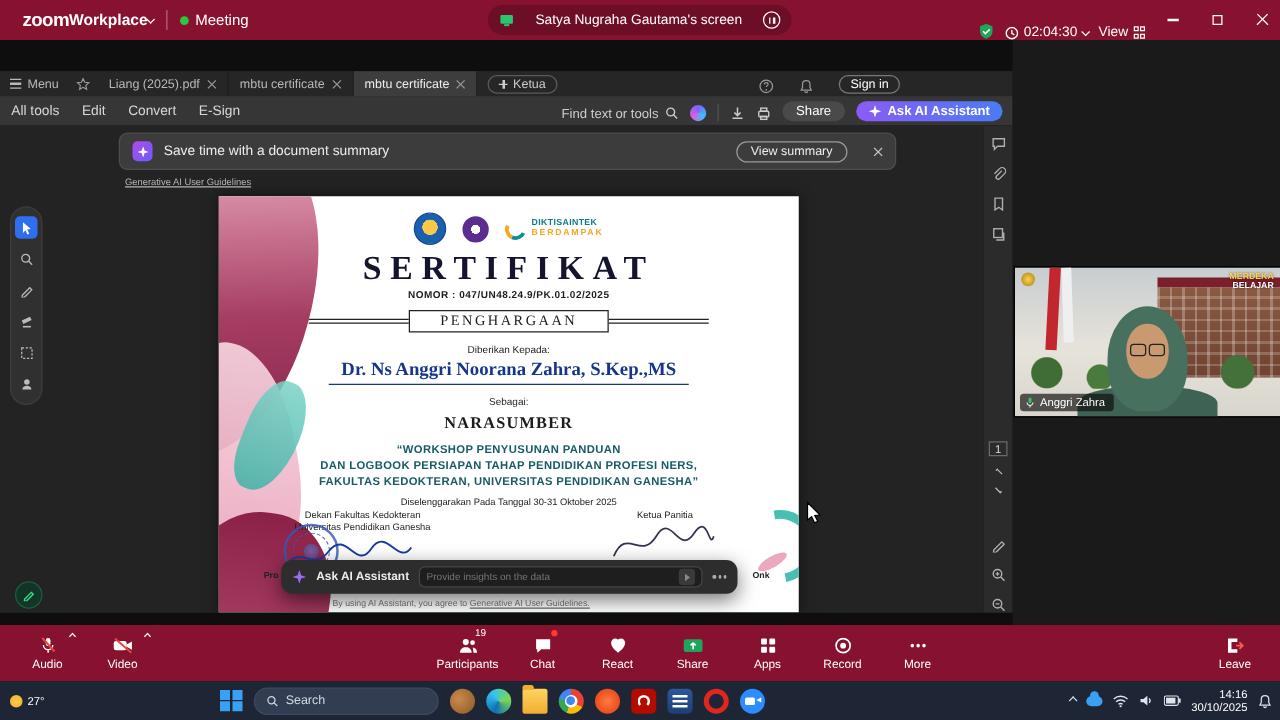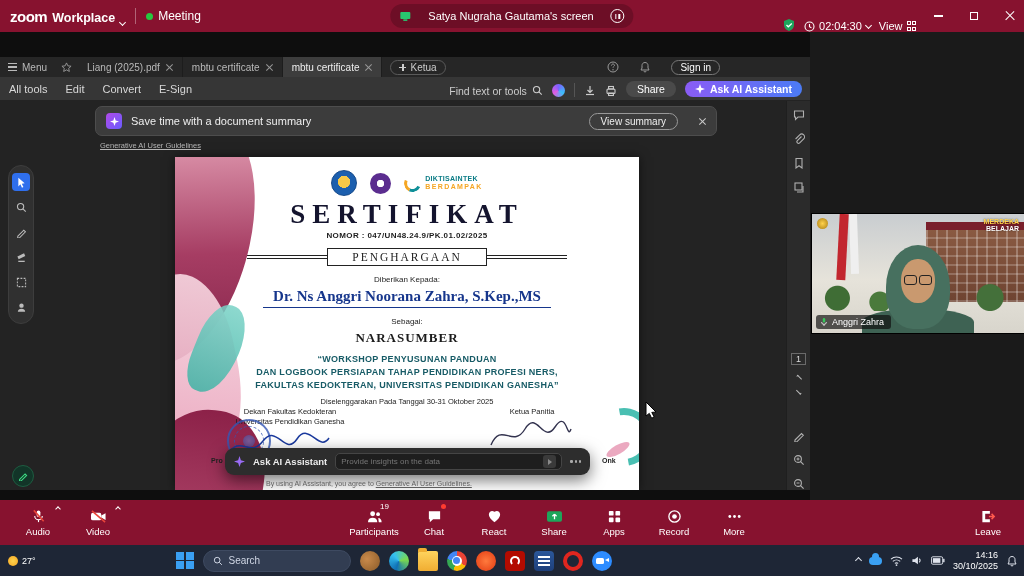--- a/index.html
+++ b/index.html
@@ -1,21 +1,21 @@
 <!DOCTYPE html>
 <html><head>
 <meta charset="utf-8">
 <style>
 *{margin:0;padding:0;box-sizing:border-box;font-family:"Liberation Sans",sans-serif}
 html,body{width:1024px;height:576px;background:#000;overflow:hidden}
 #screen{position:relative;width:1024px;height:576px;background:#141414;overflow:hidden}
 
 
 #topbar{position:absolute;left:0;top:0;width:1024px;height:32px;background:#87122f;color:#fff;display:flex;align-items:center;z-index:60}
-.tb-left{display:flex;align-items:flex-end;gap:5px;padding-left:10px}
+.tb-left{display:flex;align-items:center;padding-left:18px}
 .tb-logo{font-size:15px;font-weight:bold;letter-spacing:-.5px}
 .tb-prod{font-size:12.5px;font-weight:bold}
 .chev{display:inline-block;width:5px;height:5px;border-right:1.3px solid currentColor;border-bottom:1.3px solid currentColor}
 .chev.d{transform:rotate(45deg);margin-top:-2px}
 .tb-sep{width:1px;height:16px;background:rgba(255,255,255,.35);margin:0 10px}
 .green-dot{width:7px;height:7px;border-radius:50%;background:#27c93f}
 .tb-meeting{font-size:12px;margin-left:5px}
 .share-pill{position:absolute;left:50%;top:4px;transform:translateX(-50%);height:24px;background:#6d0e26;border-radius:13px;display:flex;align-items:center;gap:17px;padding:0 9px;font-size:11px;white-space:nowrap}
 .pause-btn{width:14px;height:14px;border:1.2px solid #fff;border-radius:50%;display:flex;align-items:center;justify-content:center;gap:2px}
 .pause-btn i{width:1.5px;height:5px;background:#fff}
@@ -42,21 +42,21 @@
 .hamb i{width:9px;height:1.2px;background:#b9b9b9}
 .tab{display:flex;align-items:center;gap:6px;height:100%;padding:0 9px;border-right:1px solid #1d1d1d;max-width:135px;white-space:nowrap;overflow:hidden}
 .tab.active{background:#3d3d3d;color:#eee}
 .xsm{position:relative;width:7px;height:7px;flex:0 0 auto}
 .xsm::before,.xsm::after{content:"";position:absolute;left:-1px;top:3px;width:9px;height:1px;background:#999}
 .xsm::before{transform:rotate(45deg)}.xsm::after{transform:rotate(-45deg)}
 .create-btn{display:flex;align-items:center;gap:4px;border:1px solid #5a5a5a;border-radius:9px;padding:1px 8px;margin-left:8px;color:#ccc}
 .plus{position:relative;width:7px;height:7px}
 .plus::before{content:"";position:absolute;left:0;top:3px;width:7px;height:1.2px;background:#ccc}
 .plus::after{content:"";position:absolute;left:3px;top:0;width:1.2px;height:7px;background:#ccc}
-.tabbar-right{margin-left:auto;display:flex;align-items:center;gap:20px;padding-right:90px}
+.tabbar-right{margin-left:auto;display:flex;align-items:flex-end;gap:20px;padding-right:90px}
 .signin{color:#fff;font-size:10px;border:1px solid #777;border-radius:9px;padding:1px 8px}
 
 
 .toolbar{position:absolute;left:0;top:20px;width:100%;height:24px;background:#363636;border-bottom:1px solid #232323;display:flex;align-items:center;color:#d8d8d8;font-size:11px}
 .tbr-item{padding:0 9px}
 .toolbar-right{margin-left:auto;display:flex;align-items:flex-end;gap:9px;padding-right:8px}
 .find{display:flex;align-items:center;gap:5px;font-size:10.5px;color:#ccc}
 .vsep{width:1px;height:14px;background:#555}
 .share-btn{background:#4a4a4a;border-radius:10px;padding:2px 11px;font-size:10.5px;color:#fff}
 .ai-pill{display:flex;align-items:center;gap:5px;background:linear-gradient(90deg,#8a5cf5,#4b7bf5);border-radius:11px;padding:2px 10px;font-size:10.5px;color:#fff;font-weight:bold}

